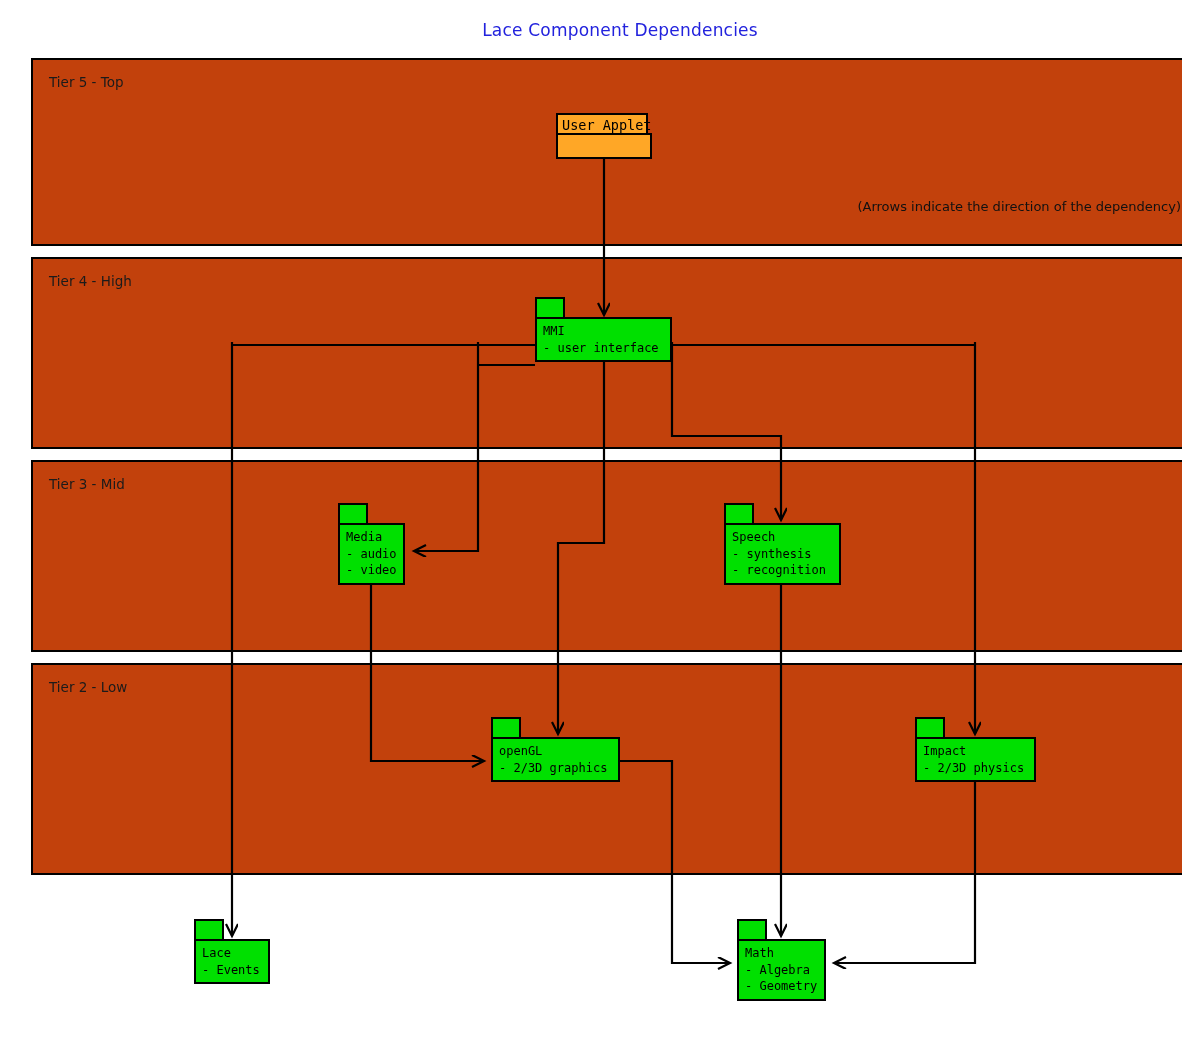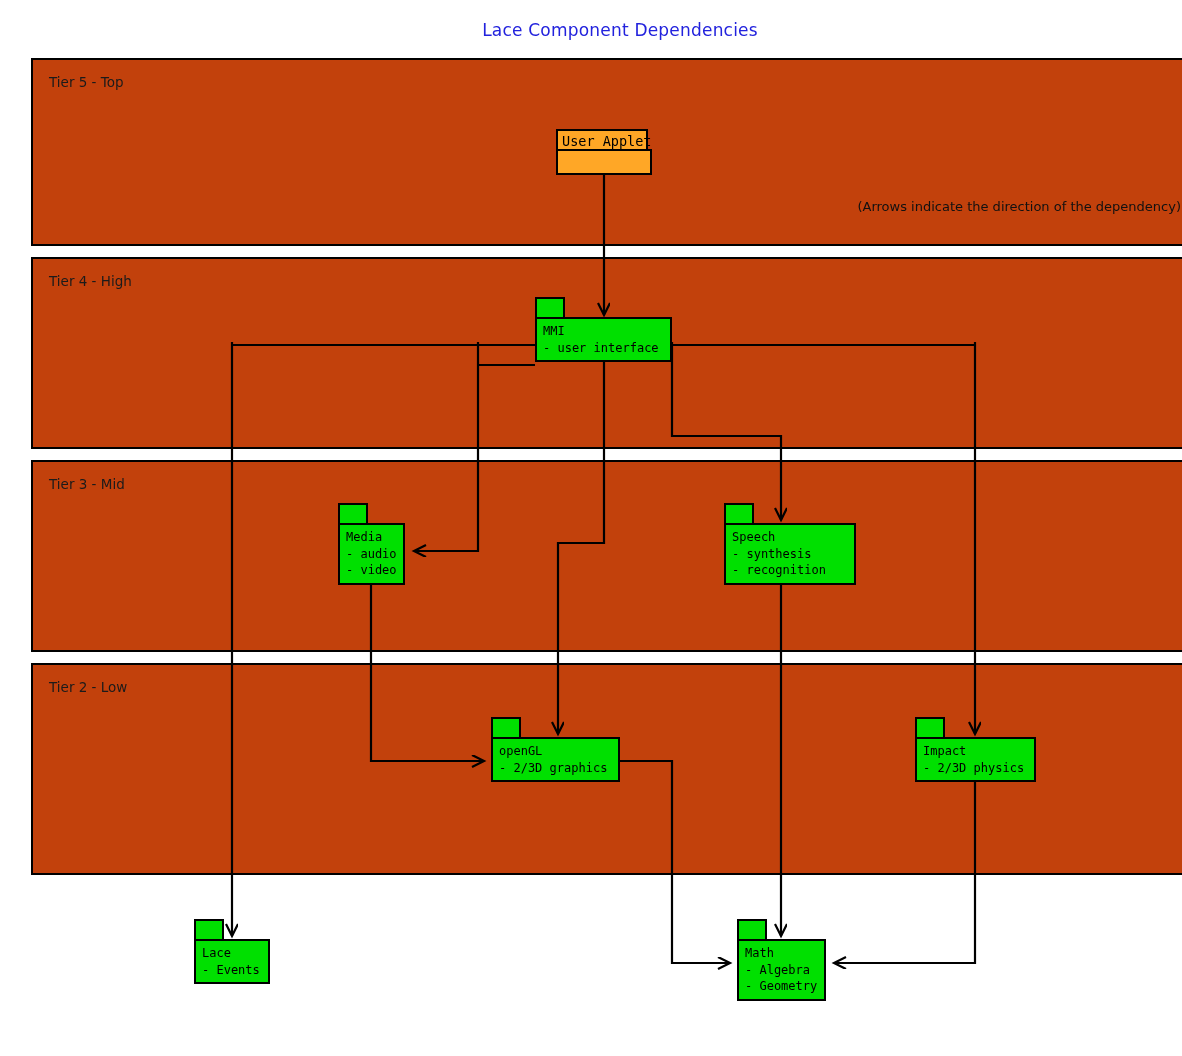--- a/index.html
+++ b/index.html
@@ -155,41 +155,41 @@
       <path d="M946,762 L946,963 L805,963"></path>
     </g>
 
     <g fill="none" stroke="#000000" stroke-width="2.2">
       <path d="M203,345 L506,345"></path>
       <path d="M643,345 L946,345"></path>
       <path d="M449,365 L506,365"></path>
     </g>
   </svg>
 
-  <div class="pkg orange applet" style="left:527px; top:129px; width:96px; height:35px;">
+  <div class="pkg orange applet" style="left:527px; top:113px; width:96px; height:35px;">
     <div class="tab" style="width:92px;">User Applet</div>
     <div class="body" style="width:96px; height:26px;"></div>
   </div>
 
   <div class="pkg" style="left:506px; top:297px; width:137px; height:65px;">
     <div class="tab" style="width:30px;"></div>
     <div class="body" style="width:137px; height:45px;"><span>MMI
 - user interface</span></div>
   </div>
 
   <div class="pkg" style="left:309px; top:503px; width:67px; height:82px;">
     <div class="tab" style="width:30px;"></div>
     <div class="body" style="width:67px; height:62px;"><span>Media
 - audio
 - video</span></div>
   </div>
 
   <div class="pkg" style="left:695px; top:503px; width:113px; height:82px;">
     <div class="tab" style="width:30px;"></div>
-    <div class="body" style="width:132px; height:62px;"><span>Speech
+    <div class="body" style="width:117px; height:62px;"><span>Speech
 - synthesis
 - recognition</span></div>
   </div>
 
   <div class="pkg" style="left:462px; top:717px; width:129px; height:65px;">
     <div class="tab" style="width:30px;"></div>
     <div class="body" style="width:129px; height:45px;"><span>openGL
 - 2/3D graphics</span></div>
   </div>
 

